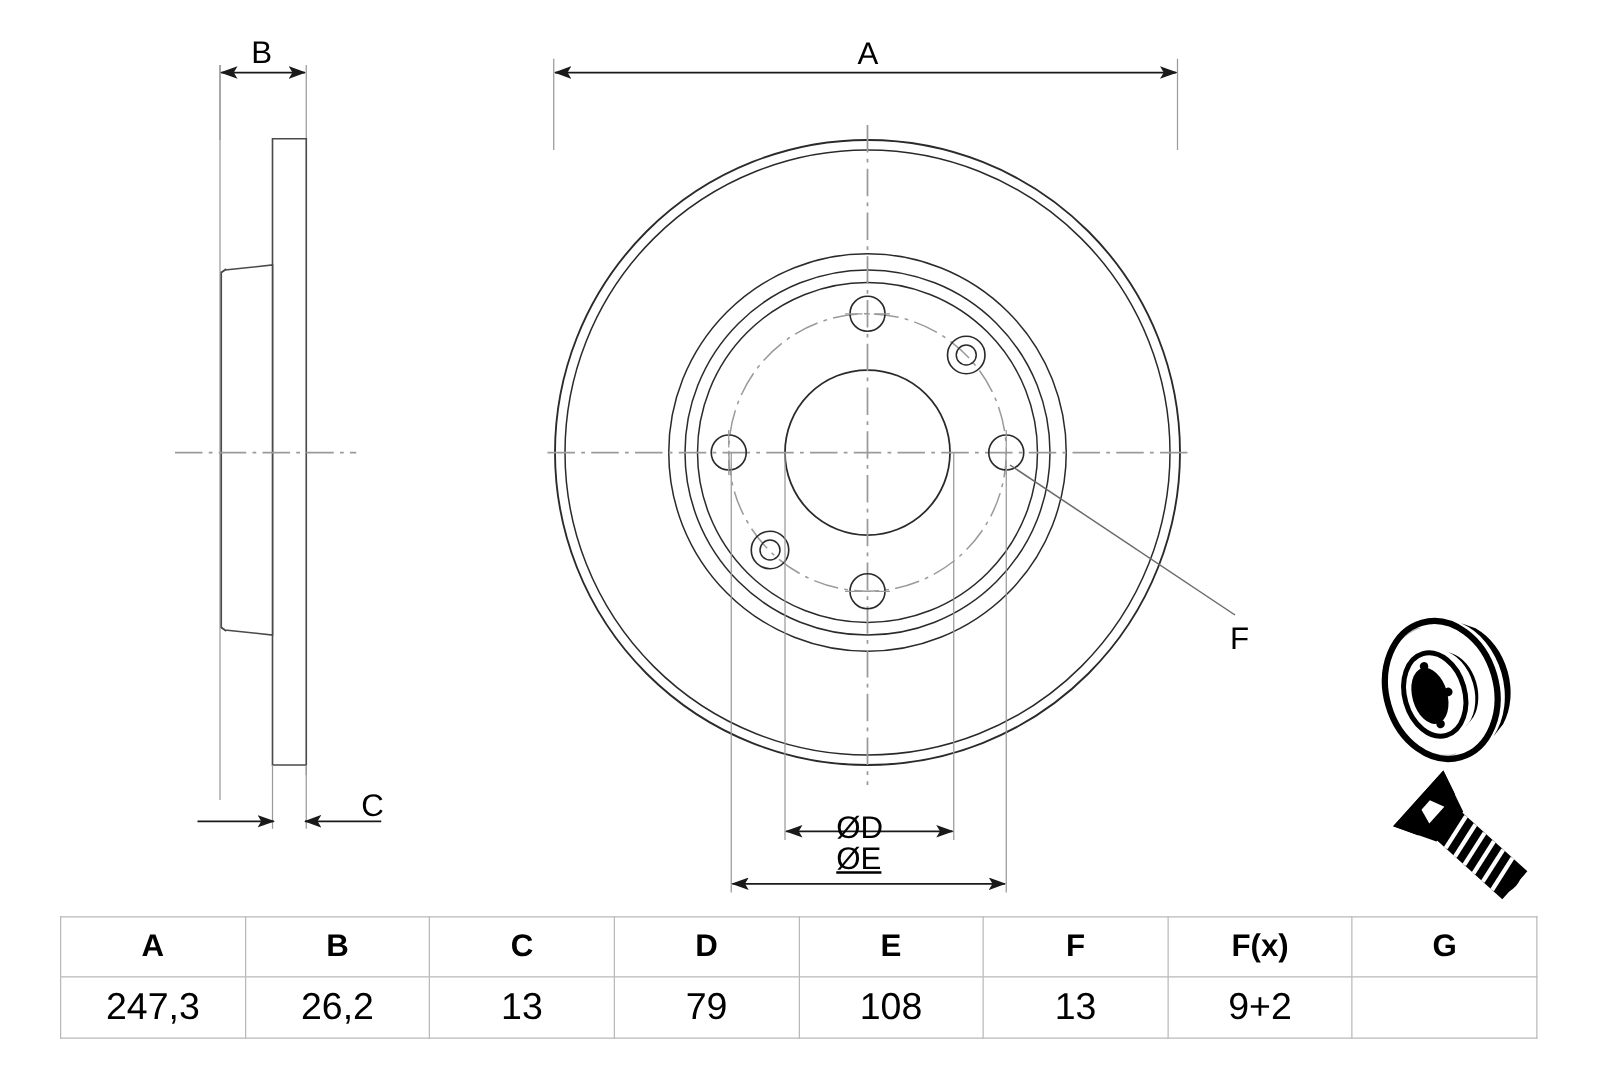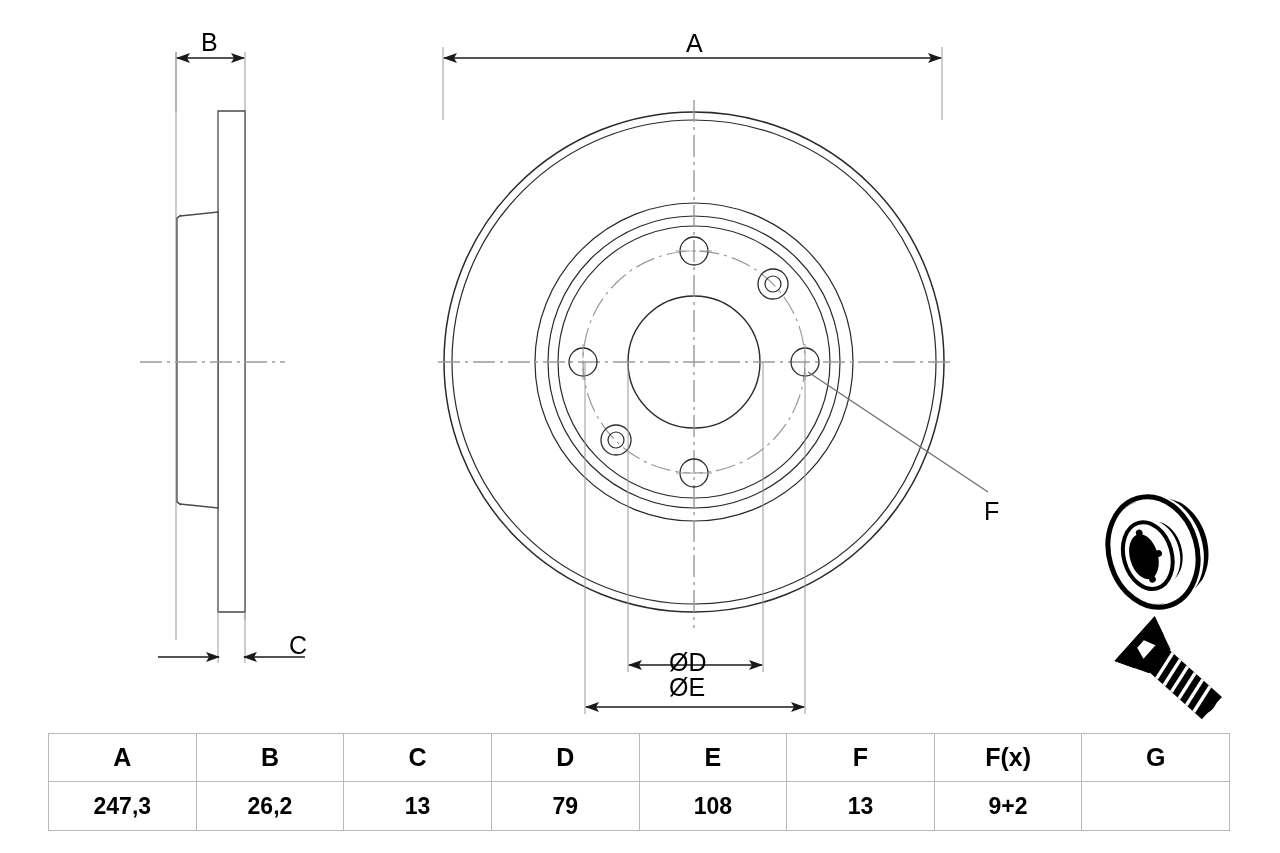--- a/index.html
+++ b/index.html
@@ -42,22 +42,22 @@
     font-family: "Liberation Sans", sans-serif;
   }
   .spec-table th {
     height: 47px;
     font-size: 25px;
     font-weight: bold;
     padding: 0;
   }
   .spec-table td {
     height: 48px;
-    font-size: 23px;
-    font-weight: bold;
+    font-size: 30px;
+    font-weight: normal;
     padding: 0;
   }
   .dim-label {
     position: absolute;
     font-family: "Liberation Sans", sans-serif;
     font-size: 25px;
     color: #000;
     white-space: nowrap;
   }
 </style>
@@ -201,21 +201,21 @@
   <div class="dim-label" style="left:201px; top:28px;">B</div>
 
   <div class="dim-label" style="left:289px; top:631px;">C</div>
 
   <div class="dim-label" style="left:686px; top:29px;">A</div>
 
   <div class="dim-label" style="left:984px; top:497px;">F</div>
 
   <div class="dim-label" style="left:669px; top:631px;margin-top:17px;">ØD</div>
 
-  <div class="dim-label" style="left:669px; top:673px;">ØE</div>
+  <div class="dim-label" style="left:669px; top:673px;text-decoration:underline;">ØE</div>
 
   <table class="spec-table">
     <thead>
       <tr>
         <th>A</th>
         <th>B</th>
         <th>C</th>
         <th>D</th>
         <th>E</th>
         <th>F</th>

